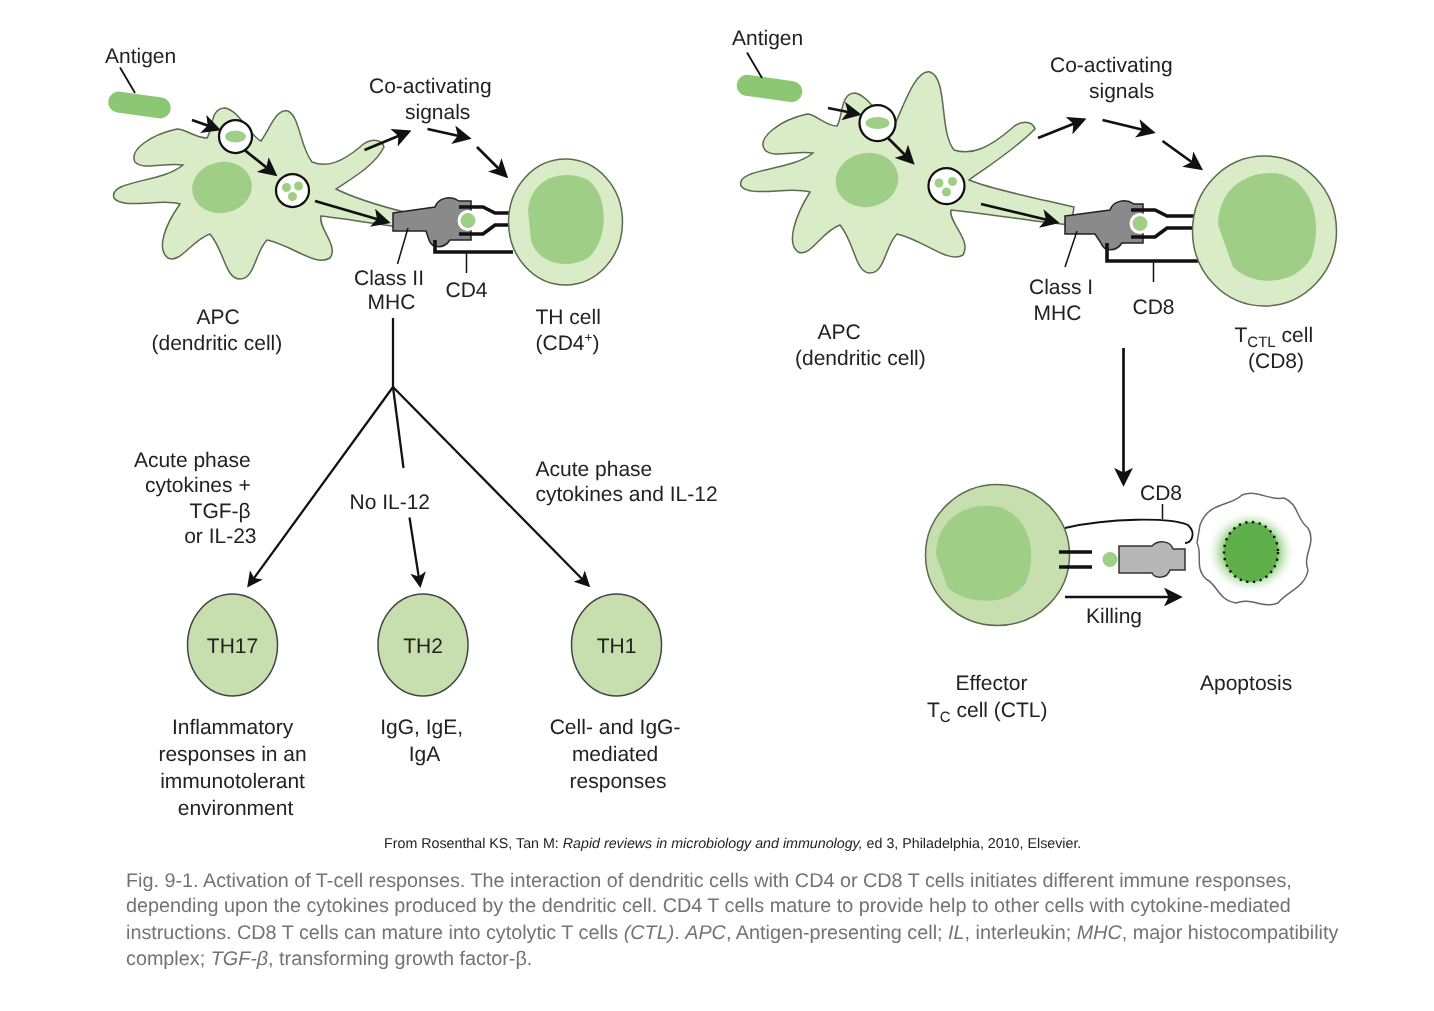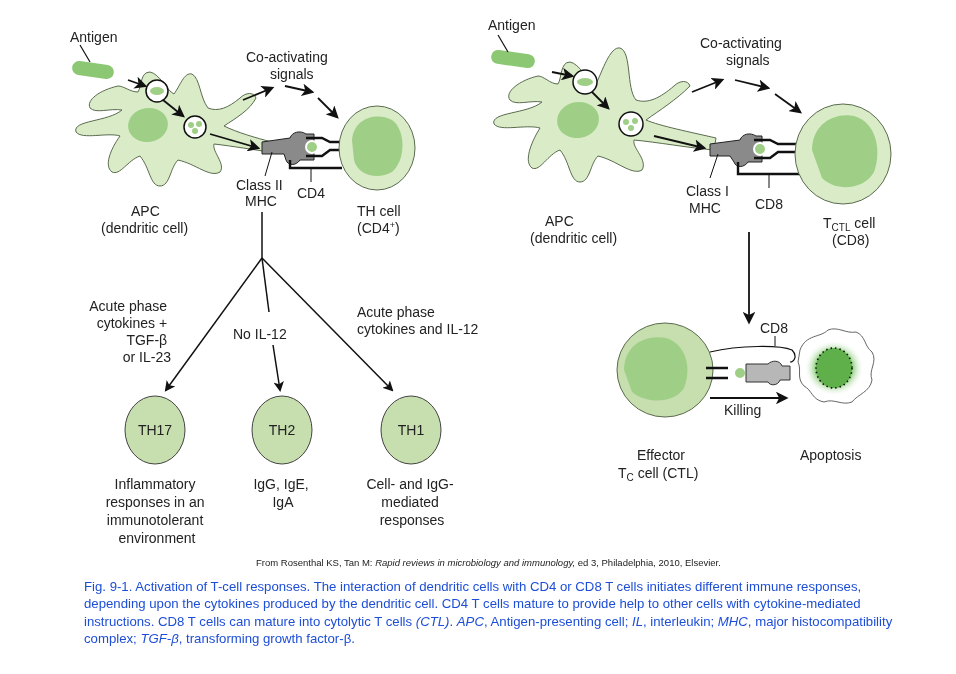--- a/index.html
+++ b/index.html
@@ -2,21 +2,21 @@
 <html><head>
 <meta charset="utf-8">
 <style>
   html, body { margin: 0; padding: 0; background: #ffffff; }
   body { width: 956px; height: 674px; position: relative; overflow: hidden;
          font-family: "Liberation Sans", sans-serif; color: #1a1a1a; }
   #figure { position: absolute; left: 0; top: 0; width: 956px; height: 674px; }
   .lbl { font-family: "Liberation Sans", sans-serif; font-size: 14px; fill: #222; }
   .credit { position: absolute; left: 232px; top: 557px; font-size: 9.5px; color: #222; white-space: nowrap; margin-left: 24px; }
   .credit i { font-style: italic; }
-  .caption { position: absolute; left: 84px; top: 578px; width: 820px; font-size: 13.2px; line-height: 17.4px; color: #1d4ed8; }
+  .caption { position: absolute; left: 84px; top: 578px; width: 820px; font-size: 13.2px; line-height: 17.4px; color: #737373; }
   .caption i { font-style: italic; }
 </style>
 </head>
 <body>
 
 <svg id="figure" viewBox="0 0 956 674" xmlns="http://www.w3.org/2000/svg">
   <defs>
     <marker id="arr" viewBox="0 0 10 10" refX="8" refY="5" markerWidth="7" markerHeight="7" orient="auto-start-reverse">
       <path d="M0,0 L10,5 L0,10 L2.5,5 z" fill="#111"></path>
     </marker>

